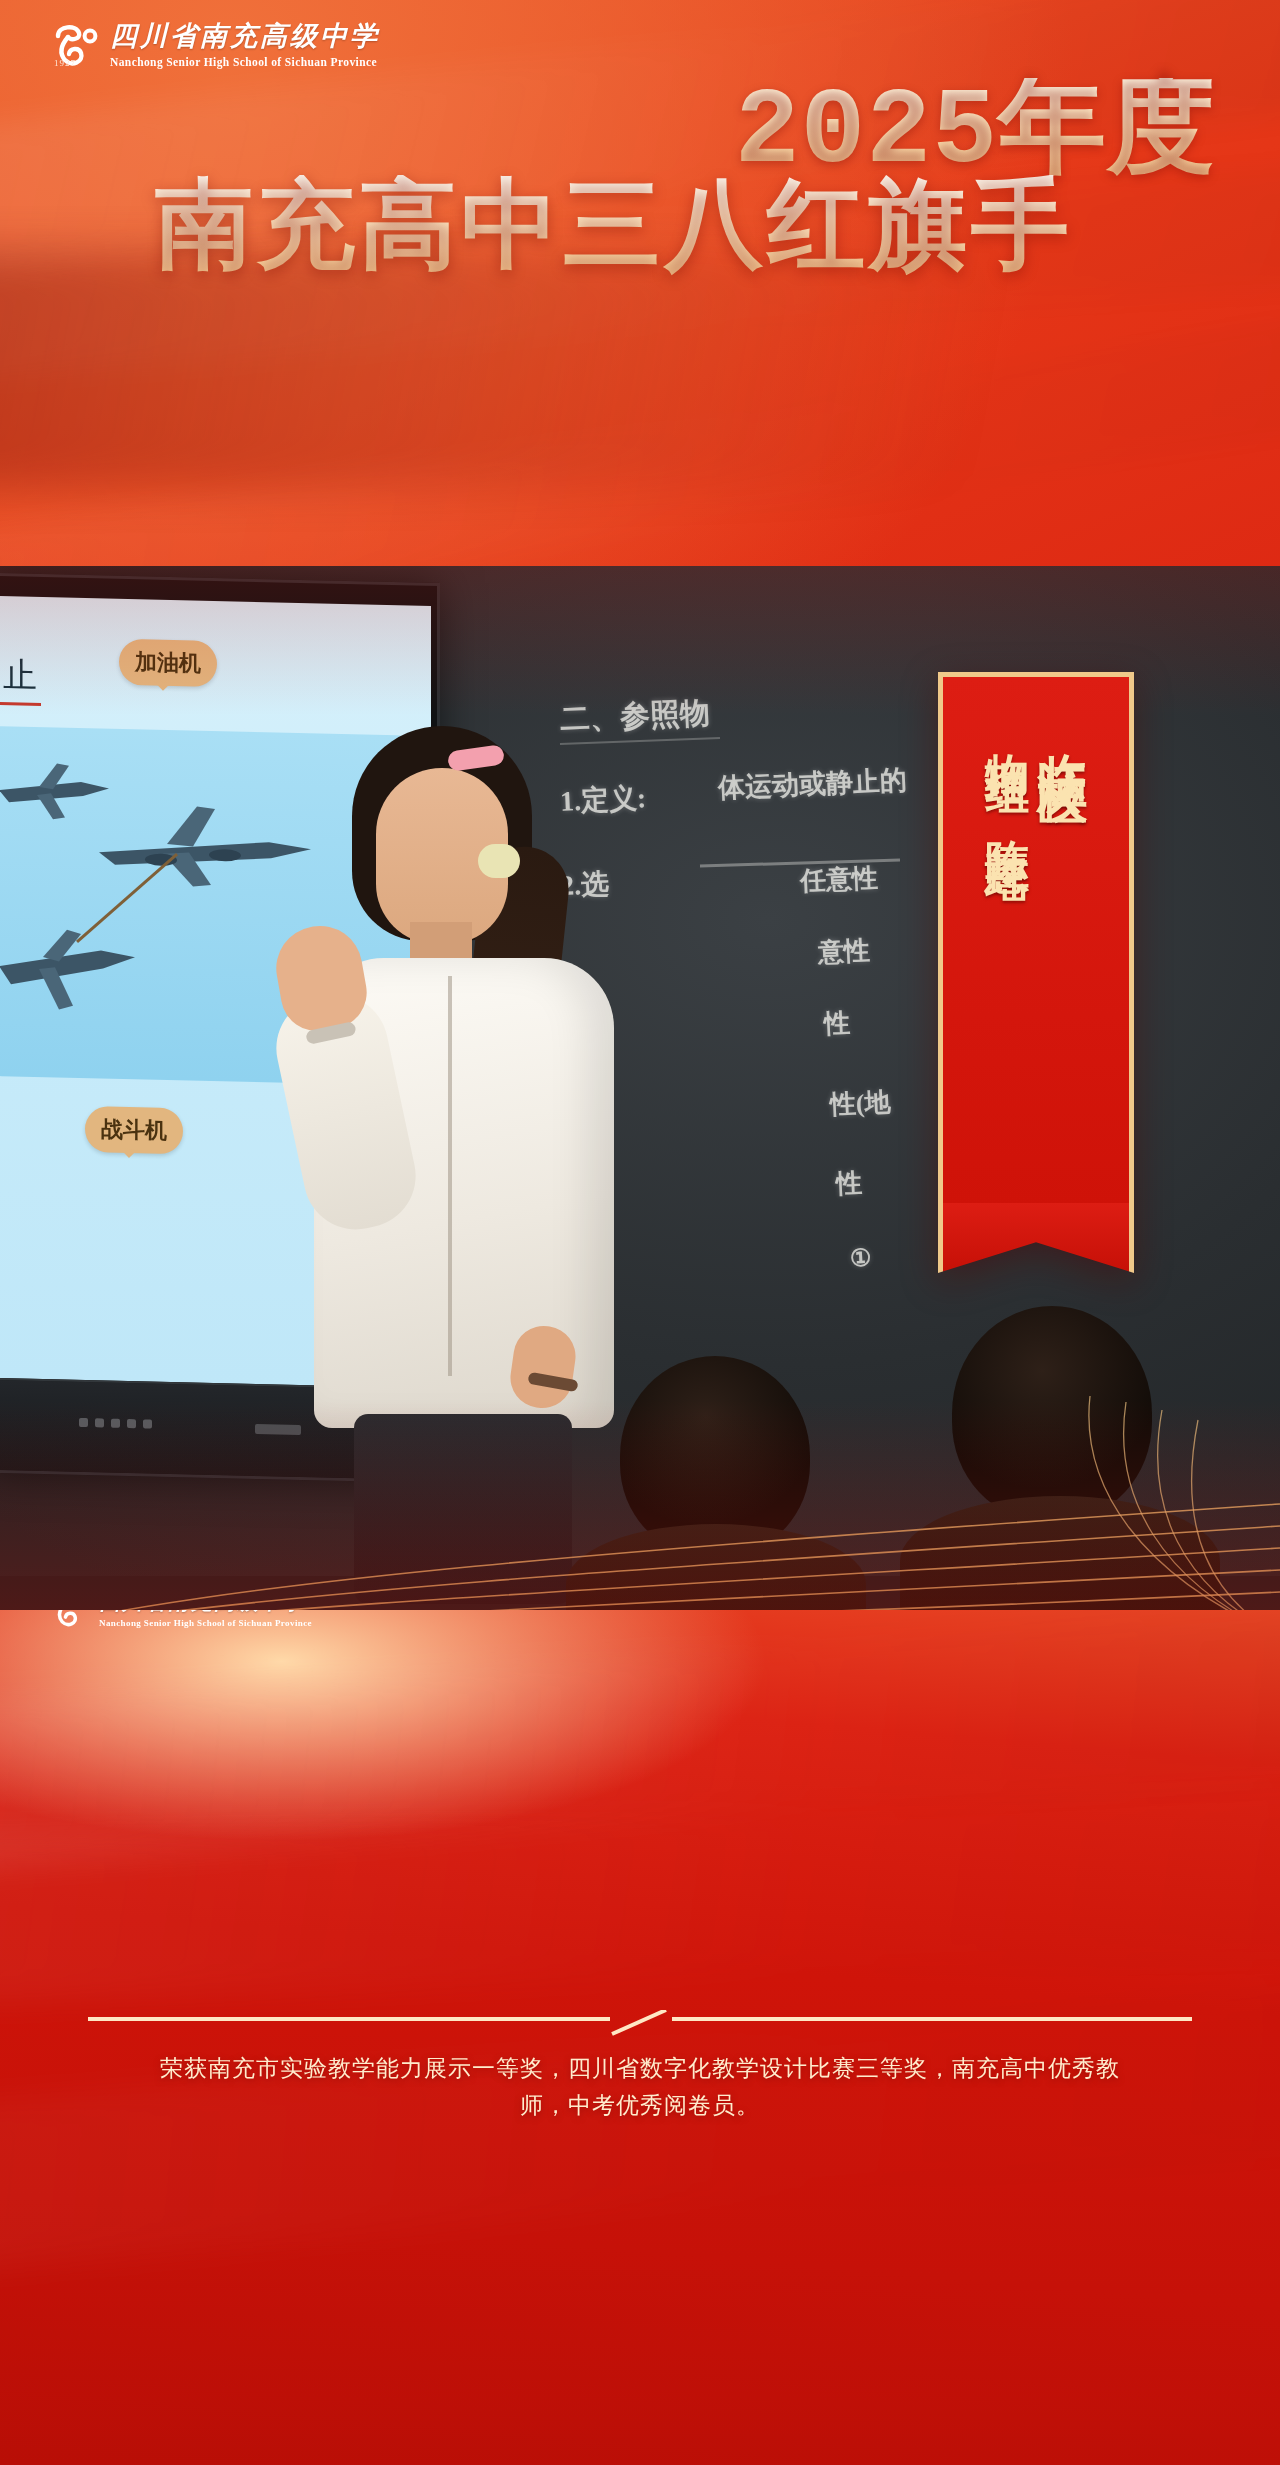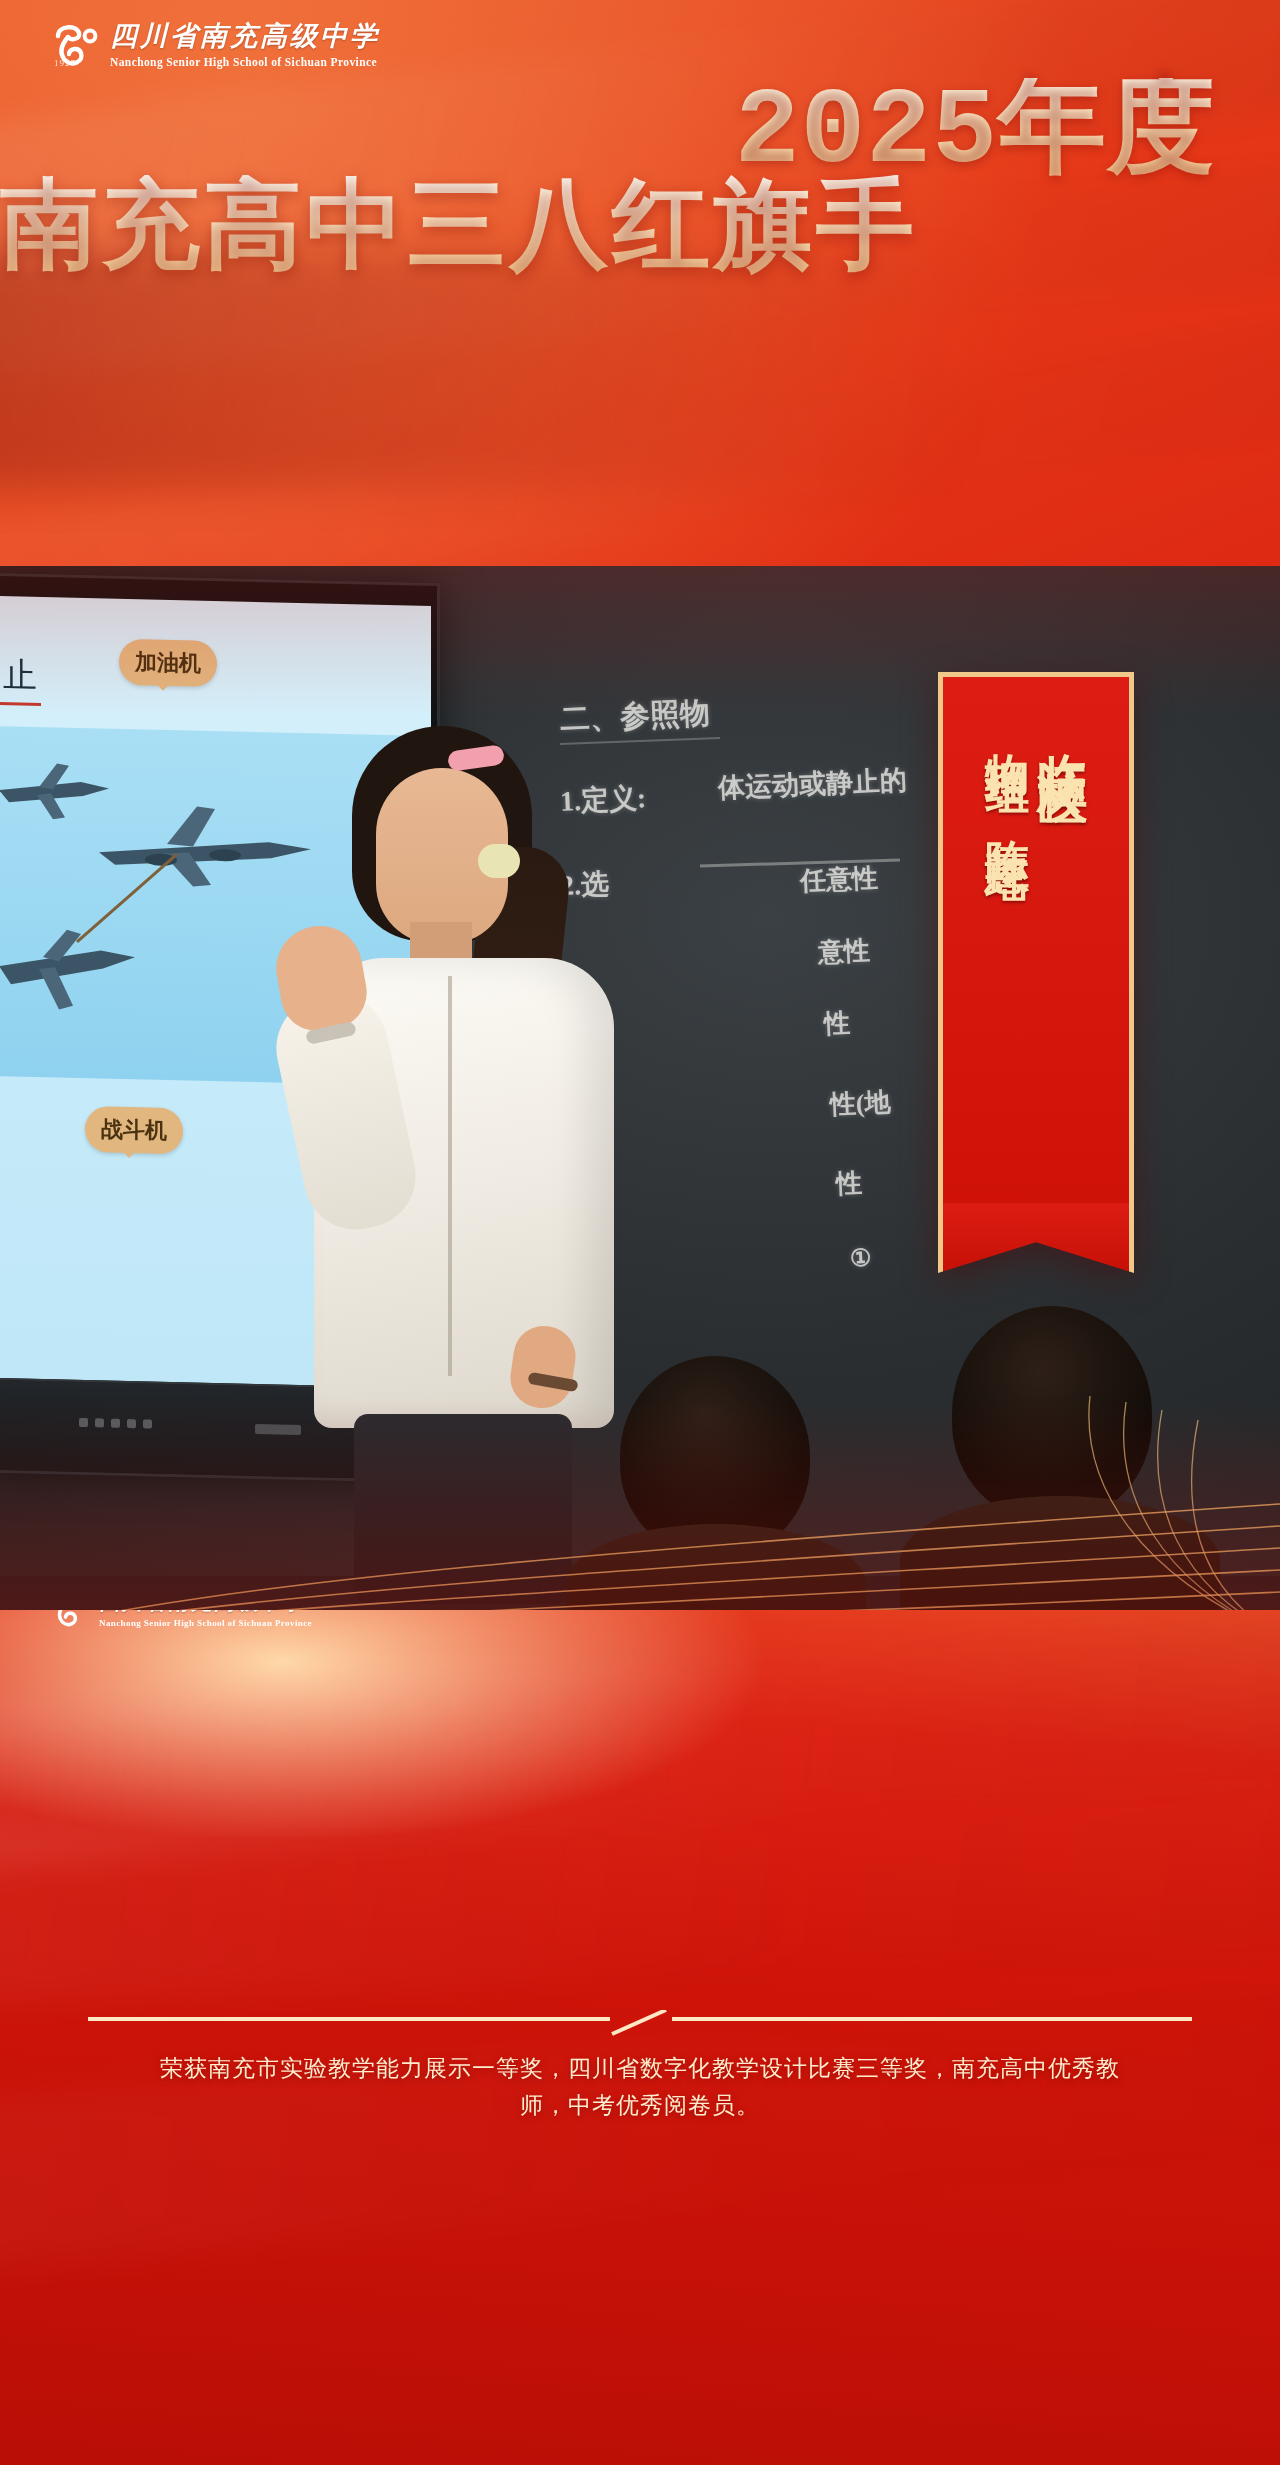--- a/index.html
+++ b/index.html
@@ -64,21 +64,21 @@
     font-family:Liberation Mono, monospace;
     font-size:108px; font-weight:700; line-height:1;
     letter-spacing:1px;
     background:linear-gradient(180deg,#fff6e2 0%,#ffe4b8 45%,#f6c78a 100%);
     -webkit-background-clip:text; background-clip:text; color:transparent;
     text-shadow:0 3px 10px rgba(120,10,5,.35);
     white-space:nowrap;
   }
   .title-main {
     position:absolute; left:0; right:52px; top:175px;
-    text-align:left;
+    text-align:center;
     font-family:"Liberation Serif", serif;
     font-size:98px; font-weight:700; line-height:1.04;
     letter-spacing:4px;
     background:linear-gradient(180deg,#fffaf0 0%,#ffe9c6 40%,#f7cc91 100%);
     -webkit-background-clip:text; background-clip:text; color:transparent;
     text-shadow:0 4px 14px rgba(120,10,5,.40);
     white-space:nowrap;
   }
 
   

